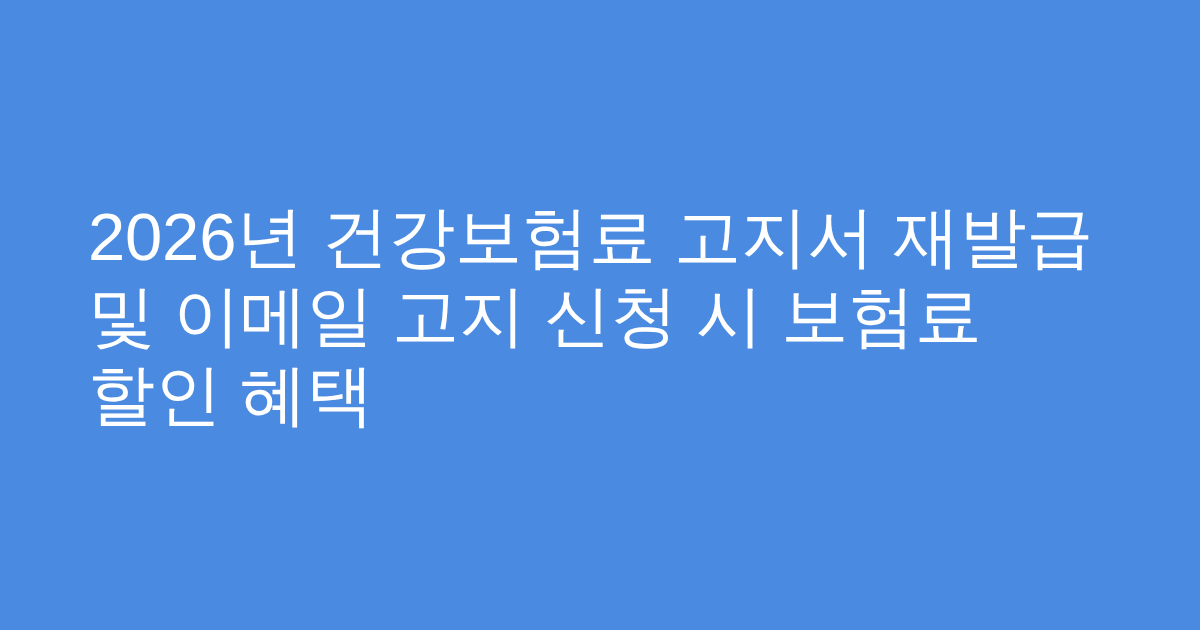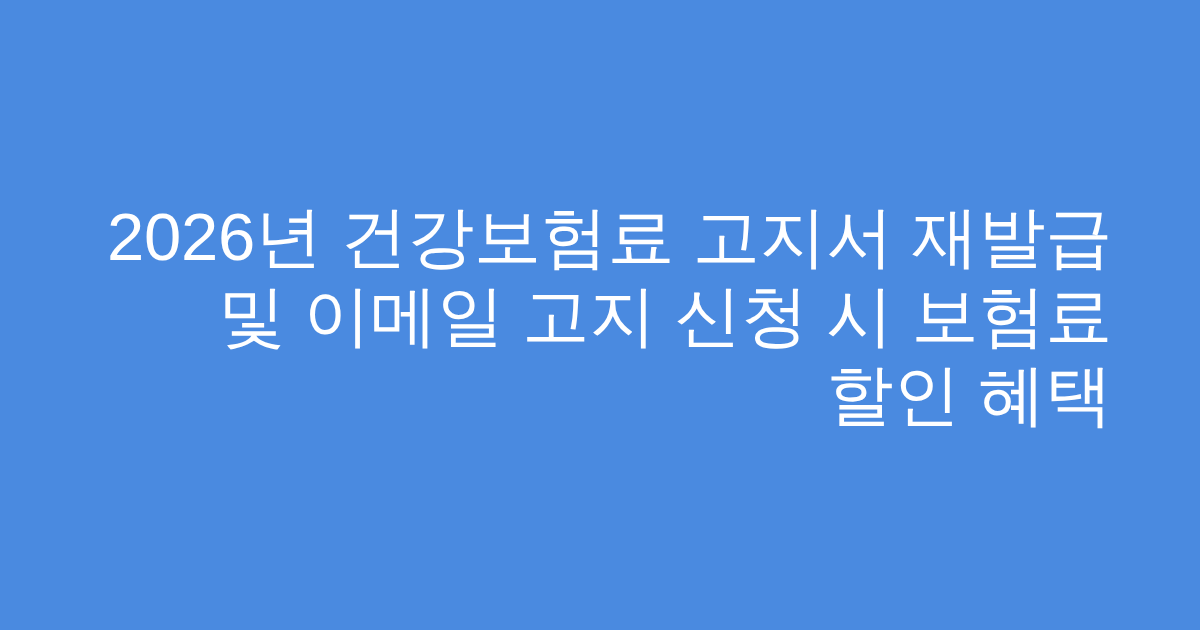--- a/index.html
+++ b/index.html
@@ -25,21 +25,21 @@
     justify-content: center;
     background-color: #4a8ae0;
     overflow: hidden;
   }
 
   .title-block {
     width: 1040px;
     max-width: 1040px;
     padding: 0 8px;
     box-sizing: border-box;
-    text-align: right;
+    text-align: left;
   }
 
   .og-title {
     margin: 0;
     color: #ffffff;
     font-family: "Liberation Sans", "DejaVu Sans", sans-serif;
     font-size: 67px;
     font-weight: 400;
     line-height: 79px;
     letter-spacing: -0.2px;

